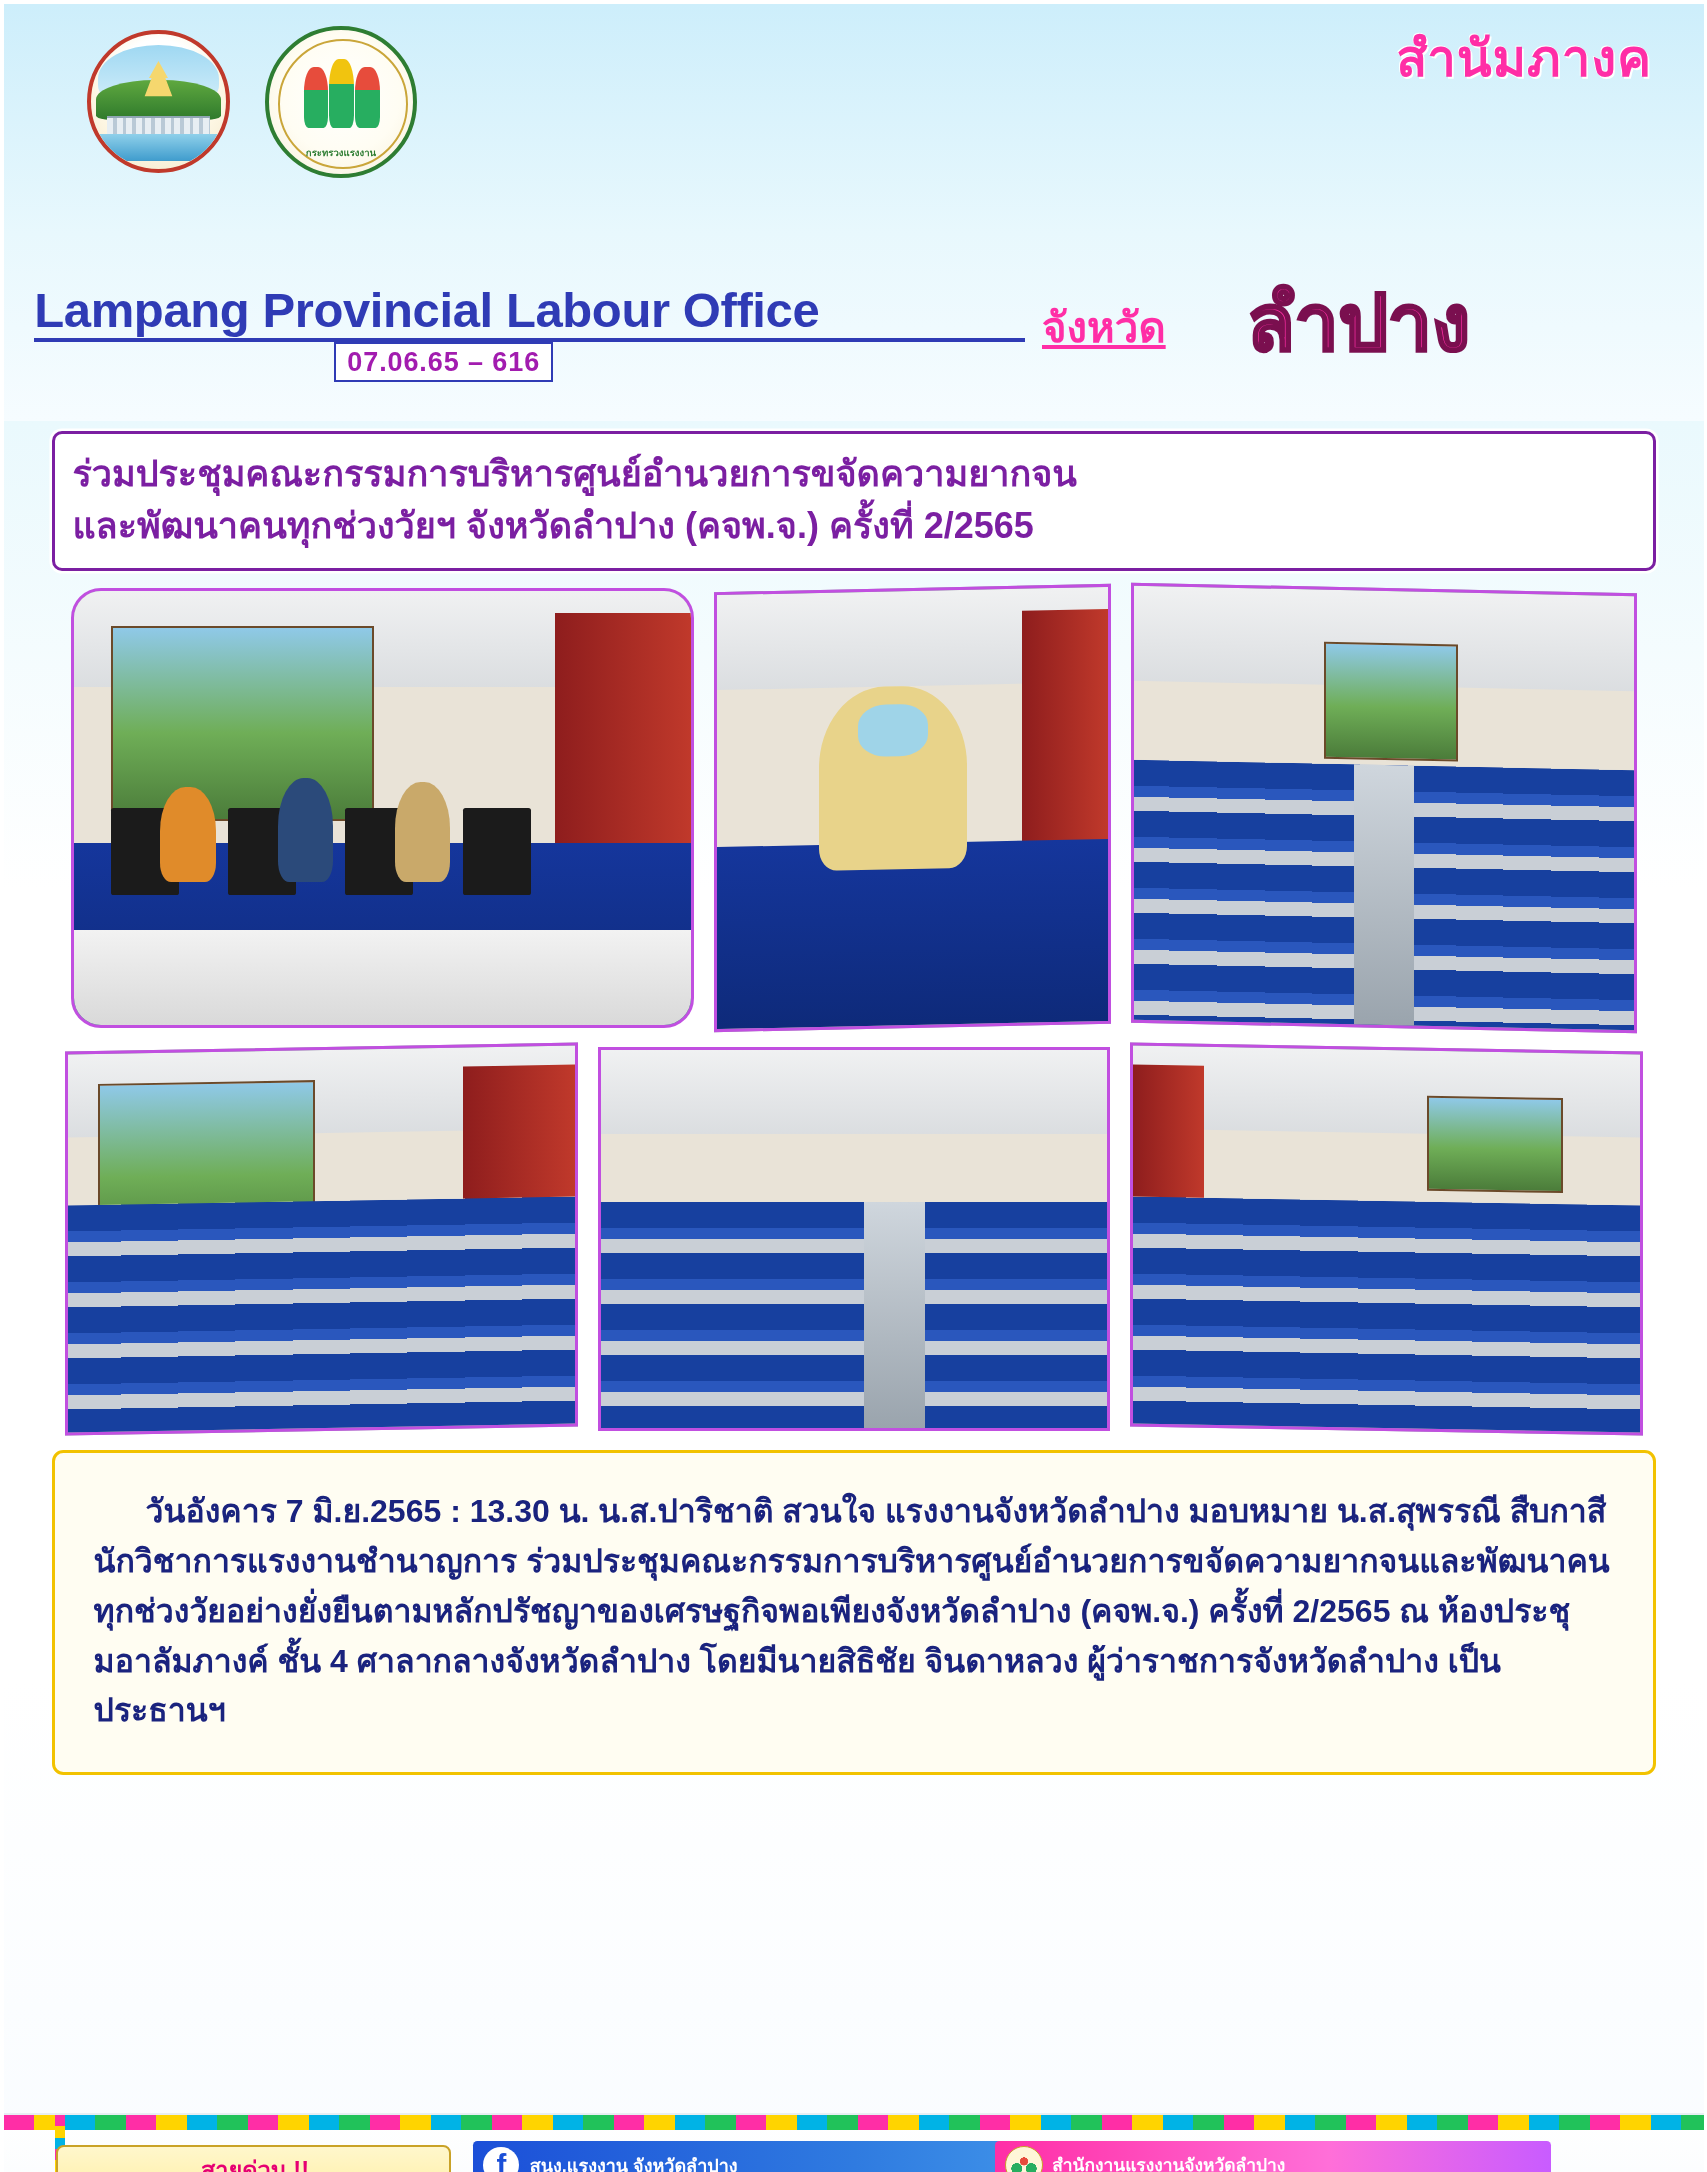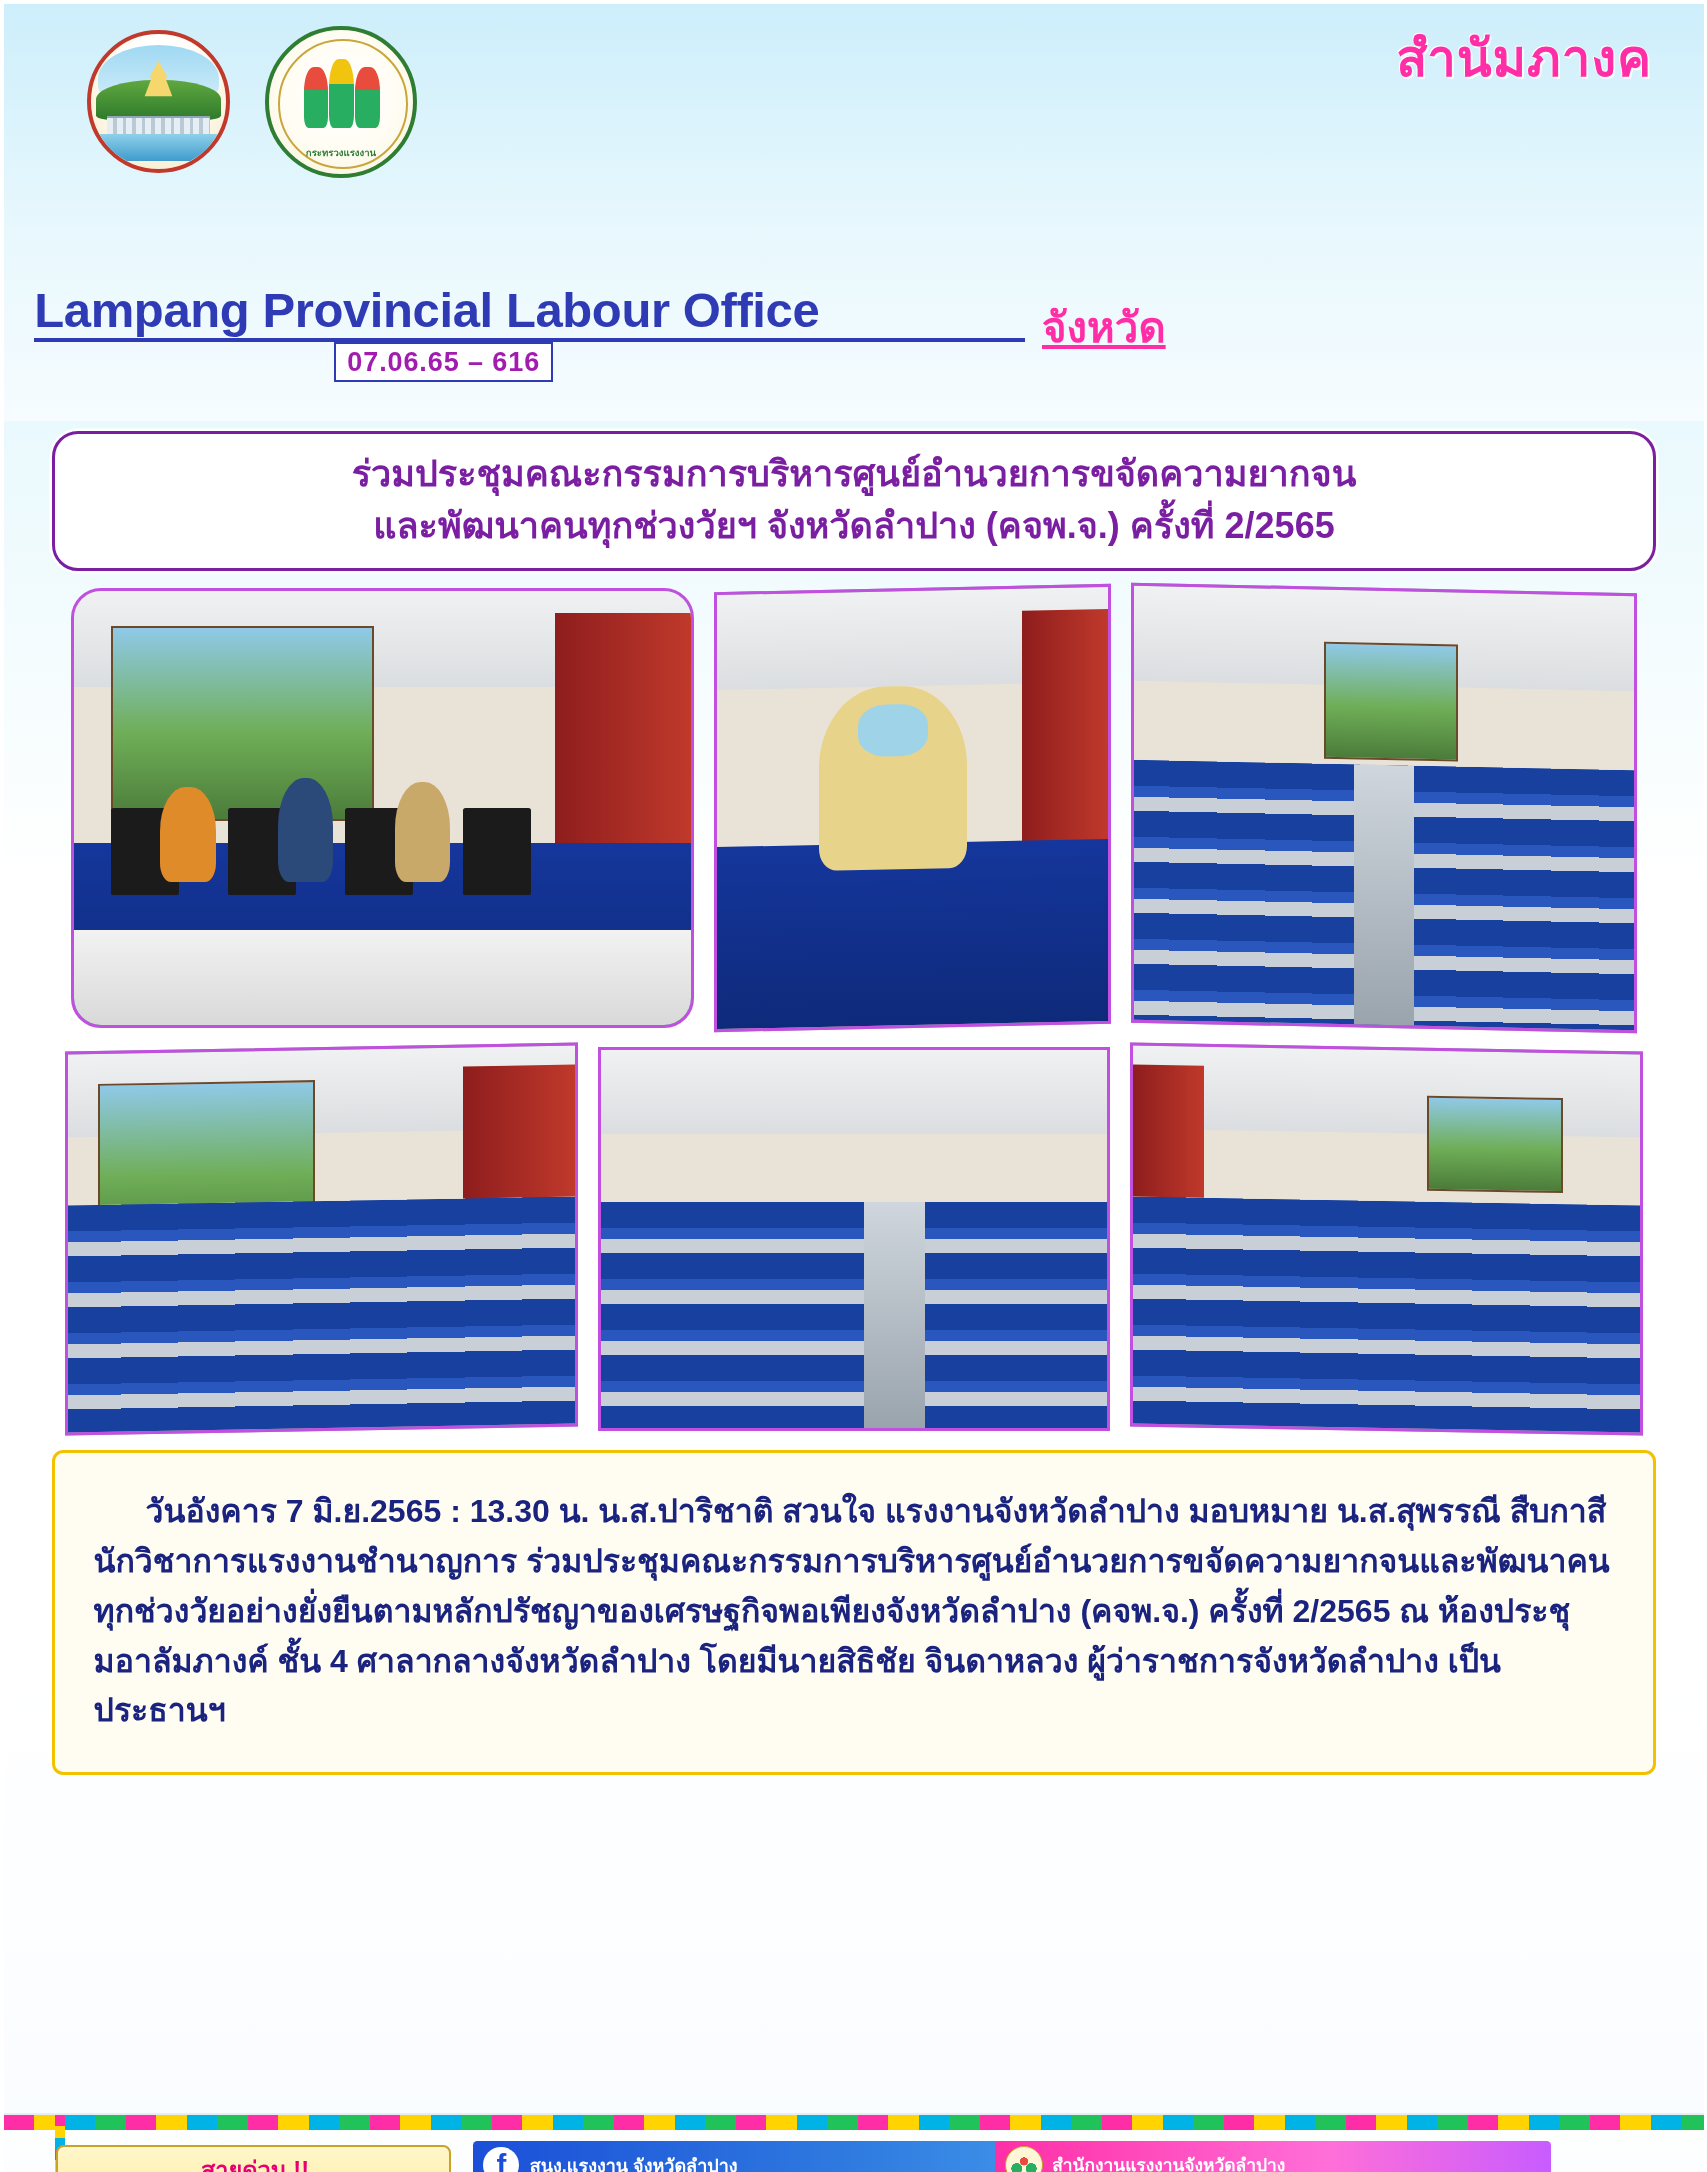--- a/index.html
+++ b/index.html
@@ -89,24 +89,24 @@
     font-size:42px;font-weight:bold;color:#ff2ea6;text-decoration:underline;
   }
   .hdr-thai-prov2{
     position:absolute;left:1217px;top:-13px;
     font-size:78px;font-weight:bold;color:#ff2ea6;
     -webkit-text-stroke:3px #7a0f4f;
   }
   
   .titlebox{
     position:relative;margin:9.6px 48px 0 48px;
-    border:3.9px solid #7b1fa2;border-radius:26px;
+    border:3.9px solid #7b1fa2;border-radius:10px;
     background:#ffffff;
     padding:14.8px 17.4px 17.4px 17.4px;
-    text-align:center;
+    text-align:left;
     box-shadow:0 0 0 2.6px #ffffff;
   }
   .titlebox .t{
     font-size:36px;line-height:1.42;color:#7b1fa2;font-weight:bold;
   }
   
   .photos{
     position:relative;margin:17.4px 61px 0 61px;
   }
   .prow{display:flex;gap:20px;margin-bottom:19px;justify-content:center;}
@@ -206,20 +206,21 @@
 
     <div class="hdr-thai-small">สำนัมภางค</div>
 
     <div class="hdr-row">
       <div class="hdr-en">
         <span>Lampang Provincial Labour Office</span>
       </div>
       <div class="hdr-line"></div>
       <div class="hdr-date">07.06.65 – 616</div>
       <div class="hdr-thai-prov">จังหวัด</div>
+      <div class="hdr-thai-prov2">ลำปาง</div>
     </div>
   </div>
 
   <div class="titlebox">
     <div class="t">ร่วมประชุมคณะกรรมการบริหารศูนย์อำนวยการขจัดความยากจน</div>
     <div class="t">และพัฒนาคนทุกช่วงวัยฯ จังหวัดลำปาง (คจพ.จ.) ครั้งที่ 2/2565</div>
   </div>
 
   <div class="photos">
 

